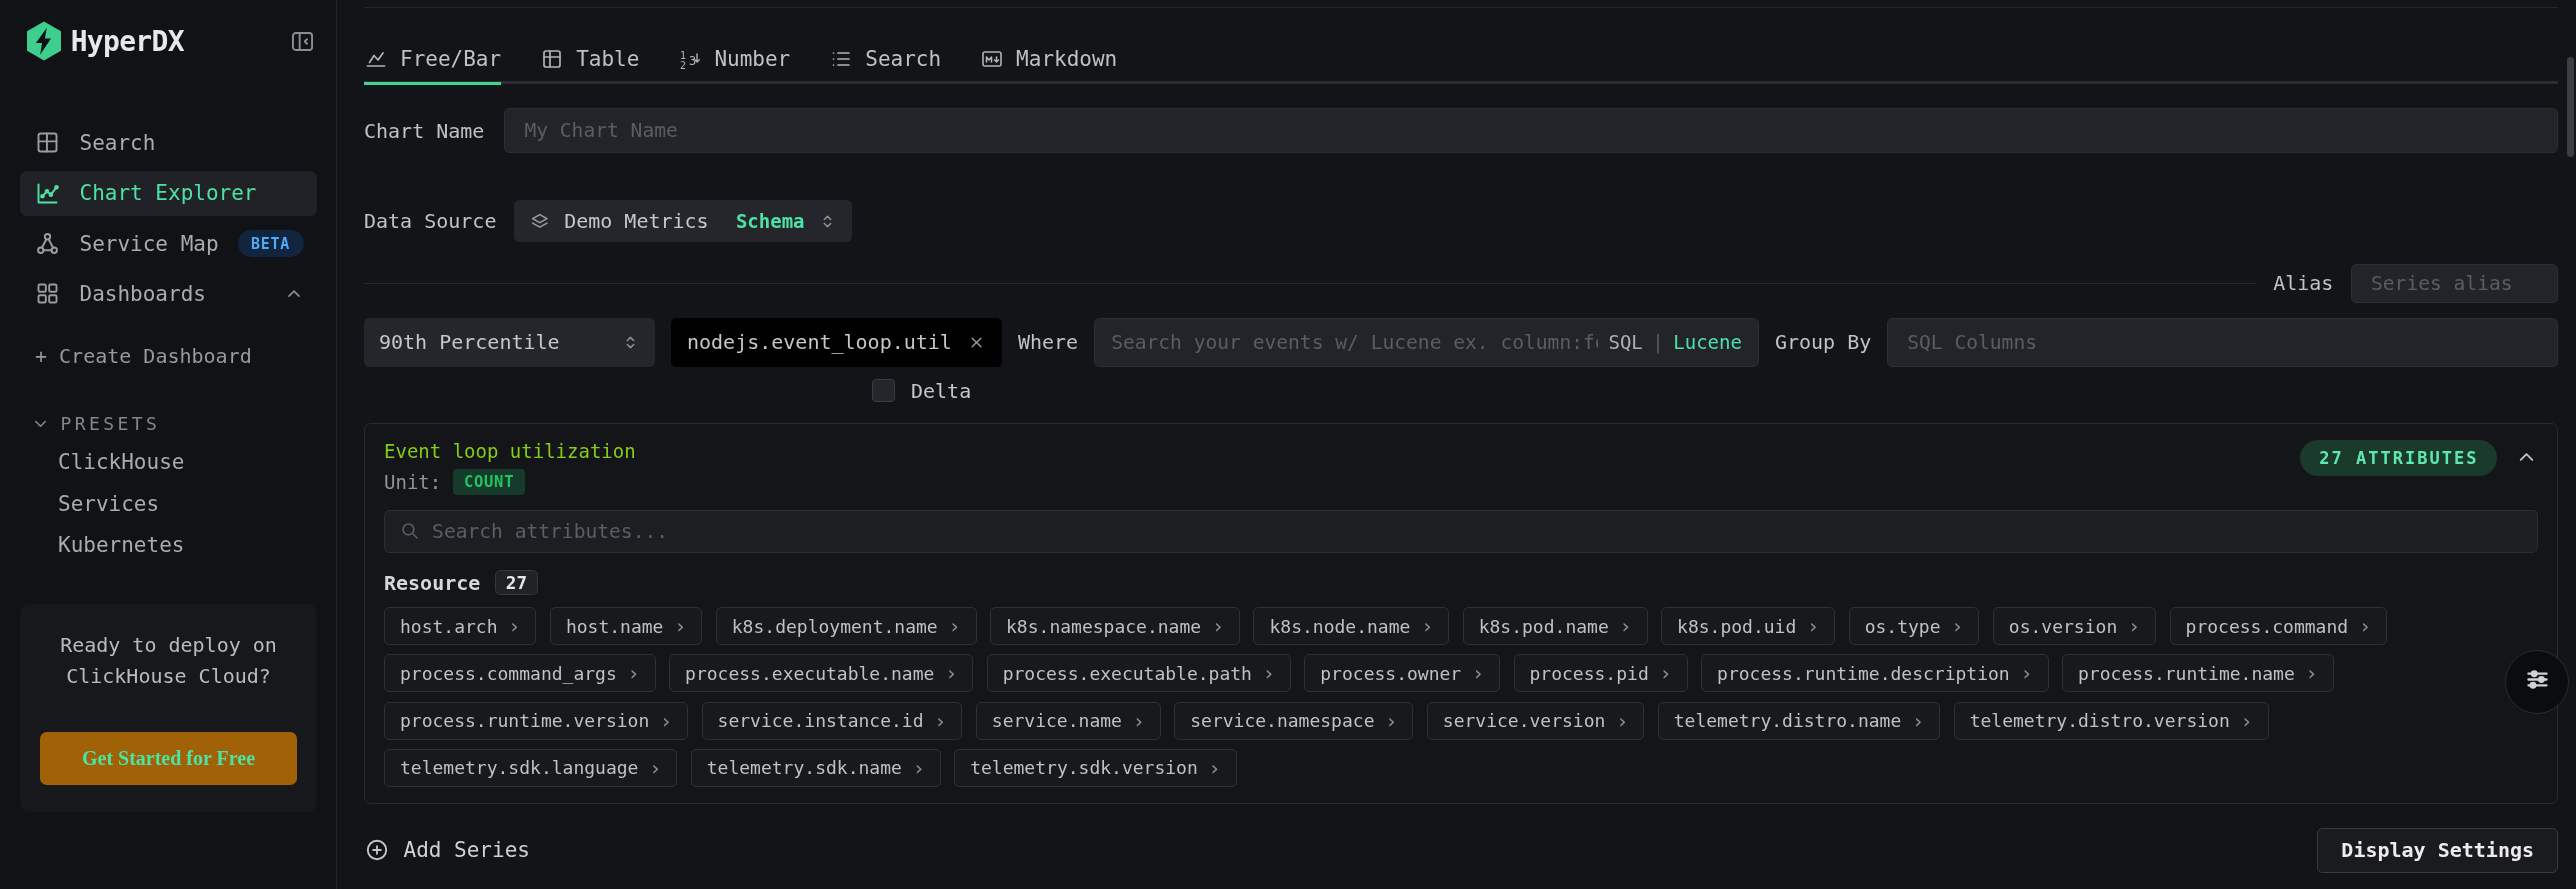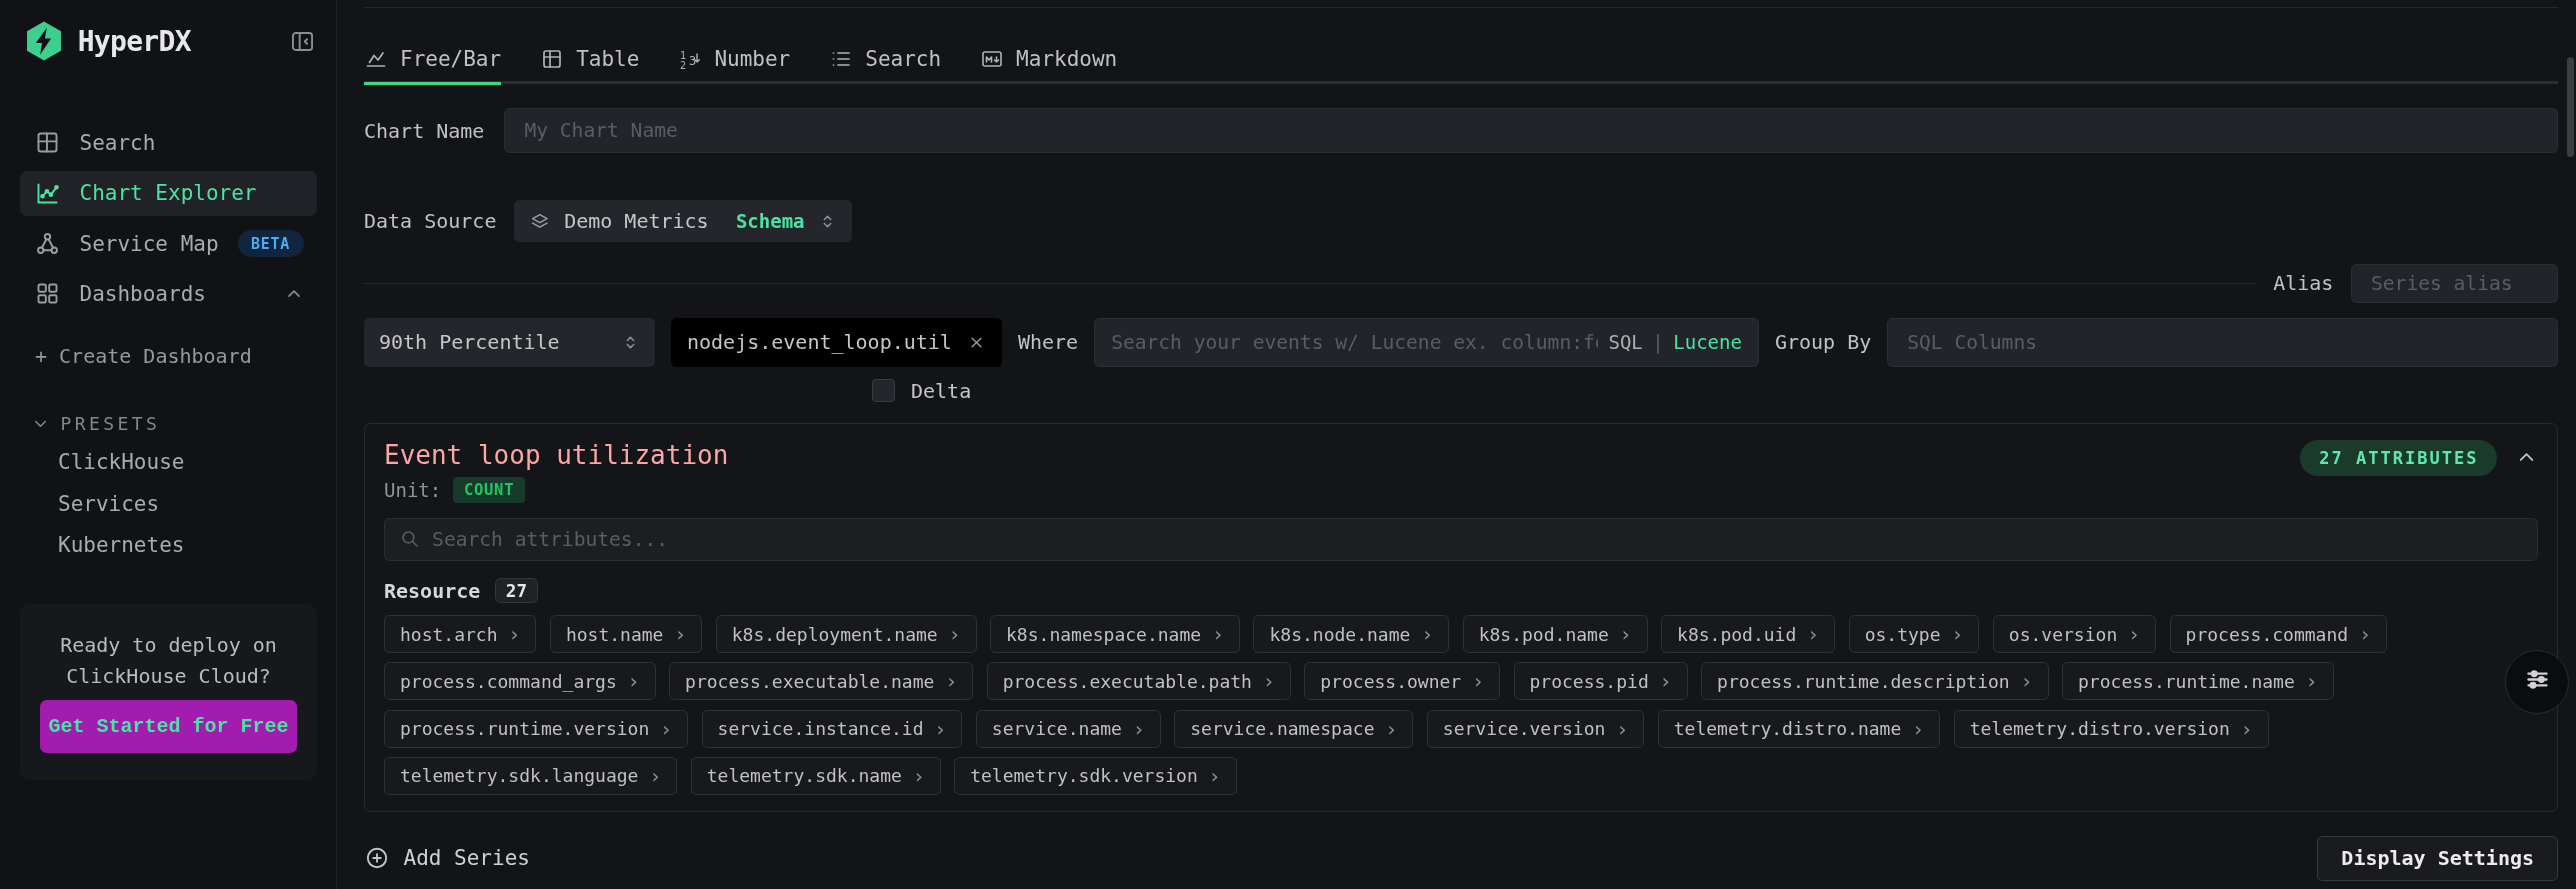--- a/index.html
+++ b/index.html
@@ -13,21 +13,21 @@
   .app { display:flex; width:100%; height:100%; }
 
   
   .sidebar {
     width:337px; min-width:337px; height:100%;
     background:#111215;
     border-right:1.4px solid #232429;
     padding:17.6px 19px 0 20px;
     display:flex; flex-direction:column;
   }
-  .logo-row { display:flex; align-items:center; gap:13px; padding:2.7px 1.4px 0 2.7px; }
+  .logo-row { display:flex; align-items:center; gap:6px; padding:2.7px 1.4px 0 2.7px; }
   .logo-mark { display:flex; }
   .logo-text { font-size:28px; font-weight:bold; color:#e7e8ea; letter-spacing:-0.7px; }
   .collapse-btn { margin-left:auto; color:#8b8d92; display:flex; cursor:pointer; }
   .nav { margin-top:58px; display:flex; flex-direction:column; gap:5.4px; }
   .nav-item {
     height:45px; display:flex; align-items:center; gap:19px;
     padding:0 13.5px; border-radius:6.8px; color:#a9abaf; font-size:21px; cursor:pointer;
   }
   .nav-item .nico { display:flex; color:#9a9ca1; }
   .nav-item.active { background:#202227; color:#4be3a4; }
@@ -43,23 +43,23 @@
     color:#85878c; font-size:18px; letter-spacing:3.4px;
   }
   .presets-header .nico { display:flex; color:#85878c; }
   .preset-item { padding:8.8px 0 8.8px 38px; color:#a9abaf; font-size:21px; cursor:pointer; }
   .cta-card {
     margin-top:38px; background:#17181c; border-radius:9.5px;
     padding:26px 20px 27px; text-align:center;
   }
   .cta-text { color:#b9bbbe; font-size:20px; line-height:1.55; }
   .cta-button {
-    margin-top:8px; width:100%; background:#a21caf; border:none; border-radius:6.8px;
+    margin-top:40px; width:100%; background:#a16207; border:none; border-radius:6.8px;
     padding:15px 0; color:#4be3a4; font-weight:bold; font-size:20px;
-    font-family:Liberation Mono, monospace; cursor:pointer;
+    font-family:Liberation Serif, serif; cursor:pointer;
   }
 
   
   .main { flex:1; min-width:0; position:relative; padding:0 18px 0 27px; display:flex; flex-direction:column; }
   .top-hairline { border-top:1.4px solid #26272c; margin-top:6.8px; }
 
   .tabs { display:flex; gap:39px; padding:39px 0 6.8px; border-bottom:3.4px solid #2b2d32; }
   .tab { display:flex; align-items:center; gap:12px; color:#c0c1c4; font-size:21px;
          padding-bottom:10.8px; margin-bottom:-10px; border-bottom:3.4px solid transparent; cursor:pointer; }
   .tab .nico { display:flex; color:#b0b2b6; }
@@ -112,21 +112,21 @@
   .delta-row { margin-top:12px; margin-left:508px; display:flex; align-items:center; gap:16px; }
   .checkbox { width:23px; height:23px; background:#25262b; border:1.4px solid #3a3c42; border-radius:4px; cursor:pointer; }
   .delta-label { color:#c6c7ca; font-size:20px; }
 
   
   .attr-panel {
     margin-top:20px; border:1.4px solid #2a2b30; border-radius:6.8px;
     padding:16px 19px 16px; background:#141519;
   }
   .attr-head { display:flex; align-items:flex-start; }
-  .attr-title { color:#fca5a5; font-size:26px; }
+  .attr-title { color:#84cc16; font-size:19px; }
   .unit-row { margin-top:6.8px; display:flex; align-items:center; gap:12px; }
   .unit-label { color:#909296; font-size:19px; }
   .unit-badge { background:#163a2b; color:#22c55e; font-weight:bold; font-size:15.5px;
     border-radius:4px; padding:4px 10.8px; letter-spacing:0.7px; }
   .attr-head-right { margin-left:auto; display:flex; align-items:center; gap:17.6px; }
   .attr-count-badge { background:#1a3a2c; color:#5fe8ab; font-weight:bold; font-size:17px;
     letter-spacing:2px; border-radius:675px; padding:8px 19px; }
   .attr-collapse { color:#c1c2c5; display:flex; cursor:pointer; }
 
   .attr-search {

